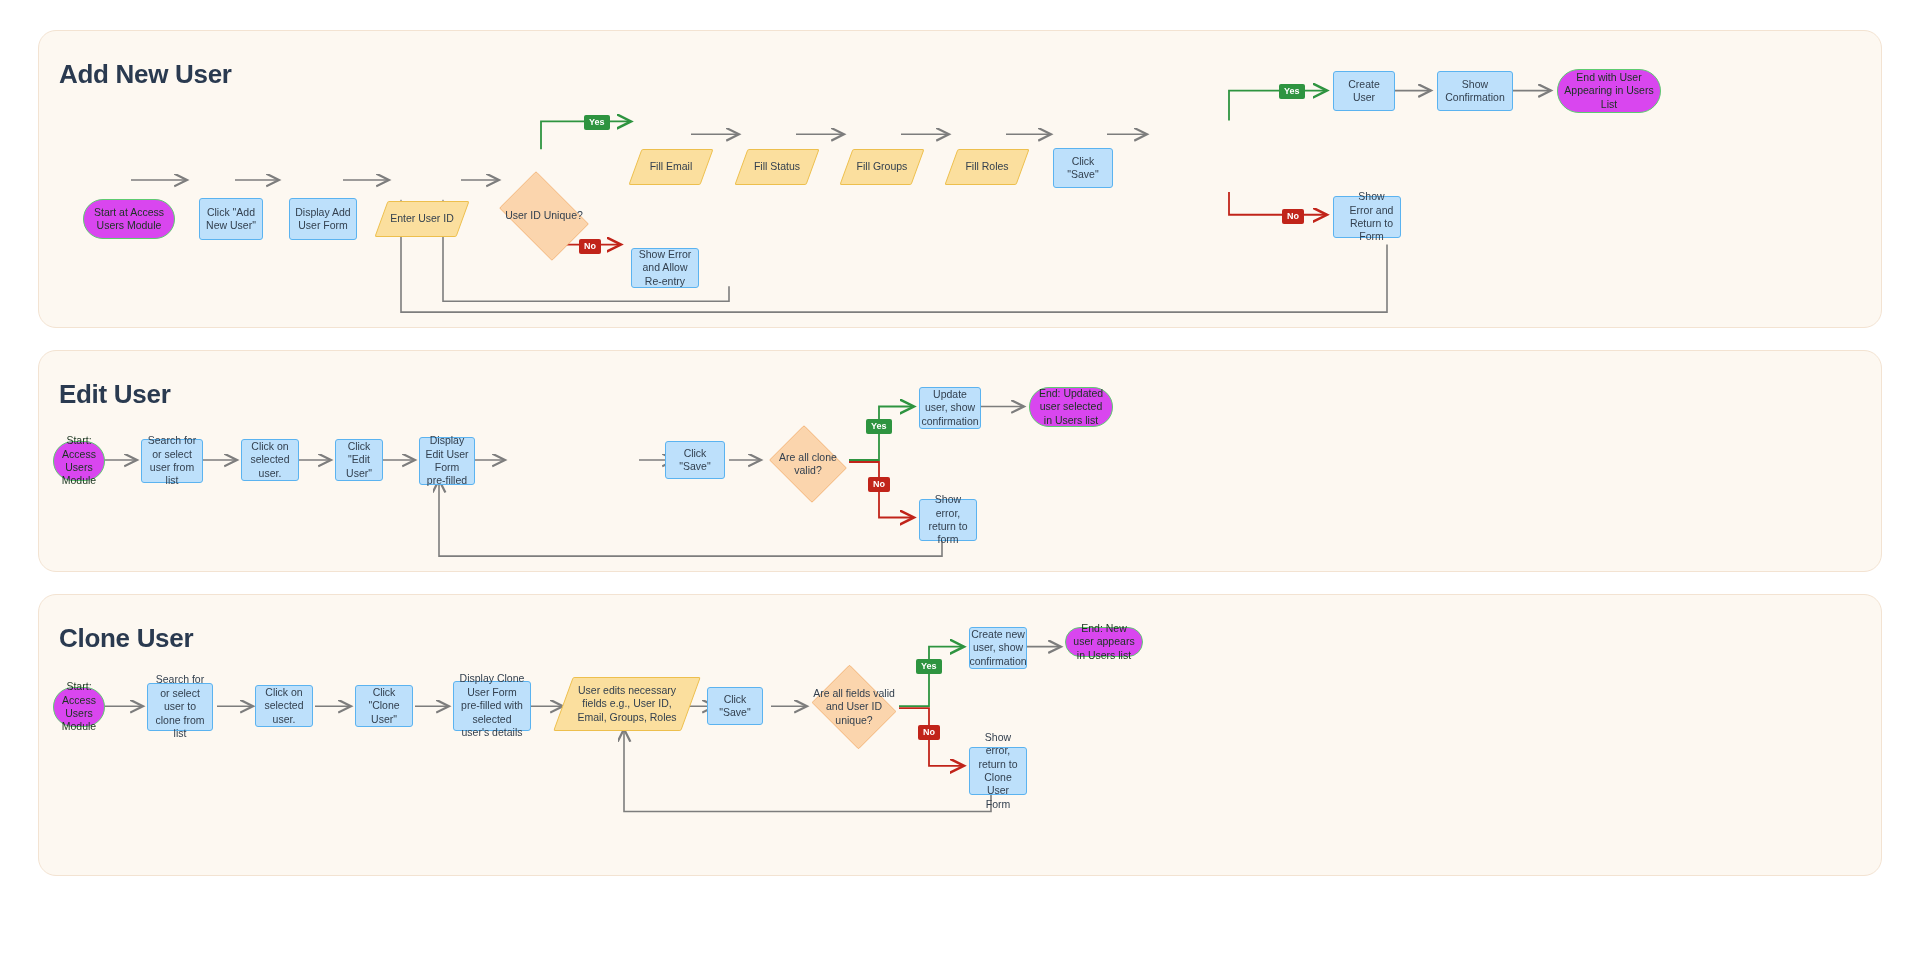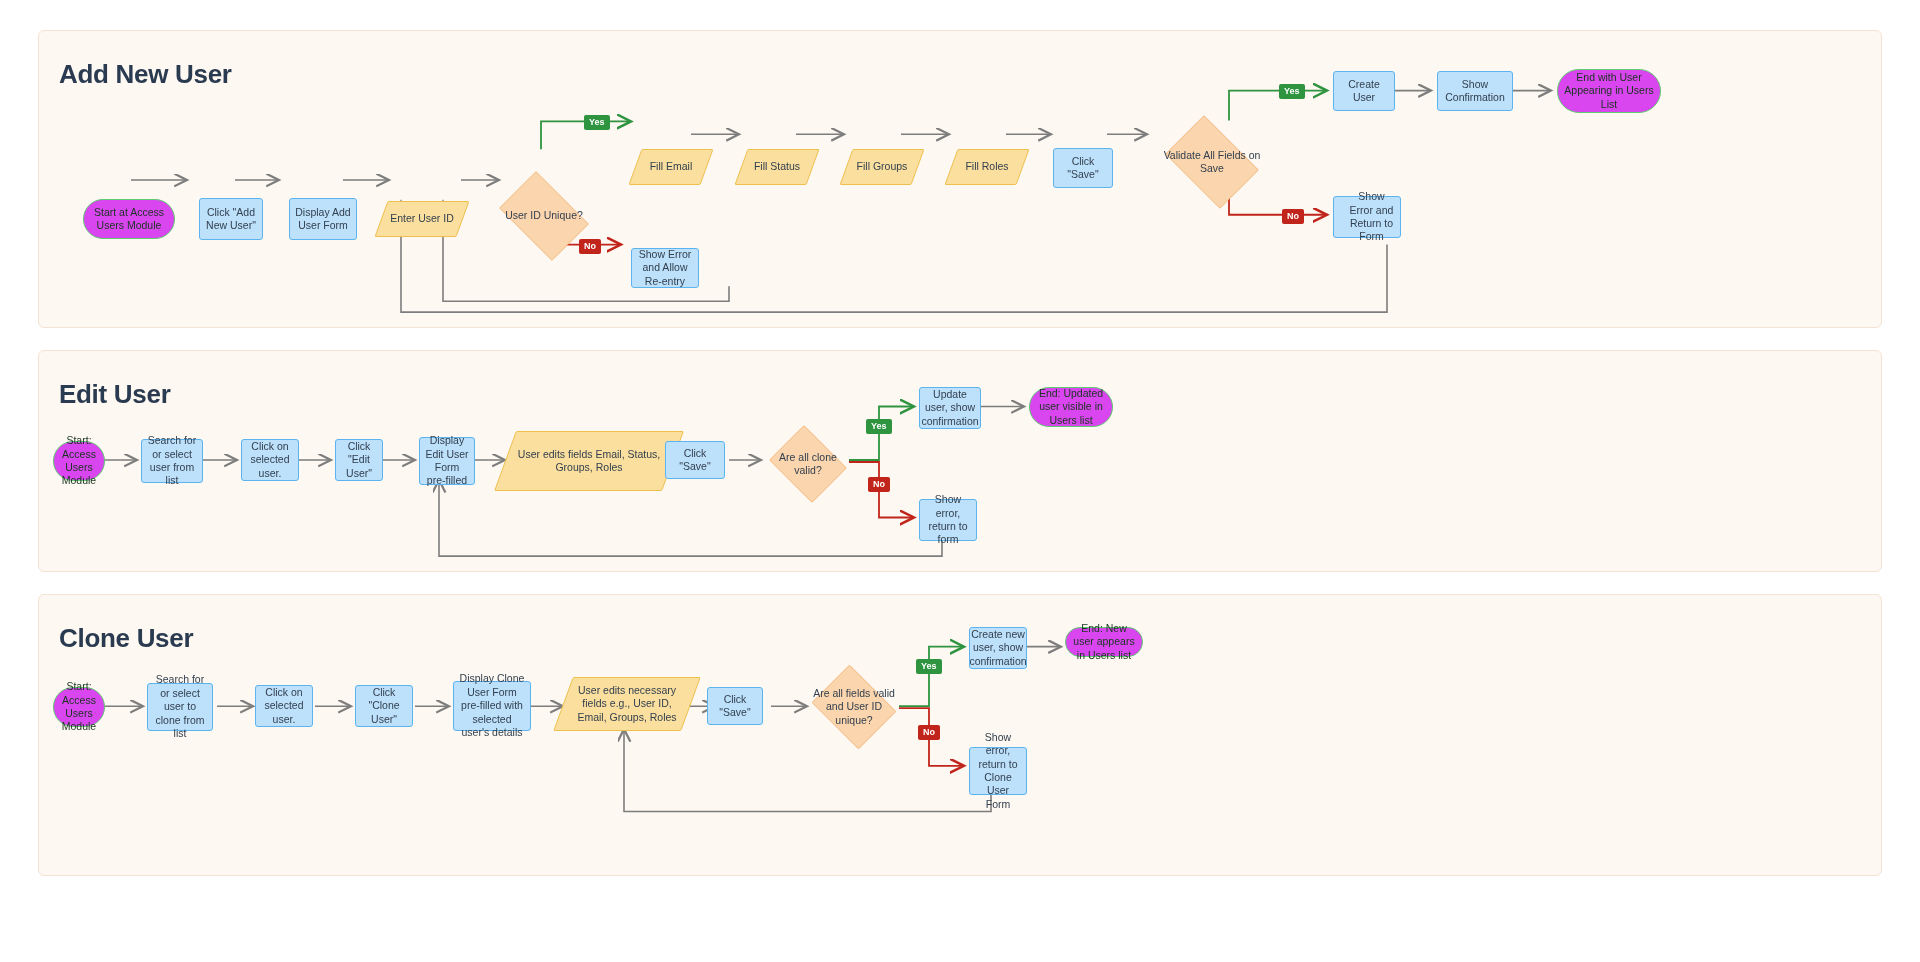--- a/index.html
+++ b/index.html
@@ -8,21 +8,21 @@
     width: 1920px; height: 962px;
     background: #ffffff;
     font-family: "Liberation Sans", sans-serif;
   }
   .page { width: 1920px; height: 962px; padding: 30px 38px; background:#ffffff; }
 
   .panel {
     position: relative;
     background: #fdf8f1;
     border: 1px solid #f3e3d2;
-    border-radius: 6px;
+    border-radius: 18px;
     margin-bottom: 22px;
     overflow: hidden;
   }
   .panel-title {
     position: absolute;
     left: 20px; top: 28px;
     font-size: 26px;
     font-weight: bold;
     color: #2a3a50;
     letter-spacing: -0.3px;
@@ -179,24 +179,20 @@
           <div class="par"></div>
           <span class="ptext">Fill Groups</span>
         </div>
       <div class="node n-io" style="left:912px; top:118px; width:72px; height:36px;">
           <div class="par"></div>
           <span class="ptext">Fill Roles</span>
         </div>
       <div class="node n-process" style="left:1014px; top:117px; width:60px; height:40px;">
           <span>Click "Save"</span>
         </div>
-      <div class="node n-decision" style="left:1118px; top:92px; width:110px; height:78px;">
-          <div class="dia"></div>
-          <span class="dtext">Validate All Fields on Save</span>
-        </div>
       <div class="node n-process" style="left:1294px; top:40px; width:62px; height:40px;">
           <span>Create User</span>
         </div>
       <div class="node n-process" style="left:1398px; top:40px; width:76px; height:40px;">
           <span>Show Confirmation</span>
         </div>
       <div class="node n-terminal" style="left:1518px; top:38px; width:104px; height:44px;">
           <span>End with User Appearing in Users List</span>
         </div>
       <div class="node n-process" style="left:592px; top:217px; width:68px; height:40px;">
@@ -254,36 +250,32 @@
         </div>
       <div class="node n-process" style="left:202px; top:88px; width:58px; height:42px;">
           <span>Click on selected user.</span>
         </div>
       <div class="node n-process" style="left:296px; top:88px; width:48px; height:42px;">
           <span>Click "Edit User"</span>
         </div>
       <div class="node n-process" style="left:380px; top:86px; width:56px; height:48px;">
           <span>Display Edit User Form pre-filled</span>
         </div>
-      <div class="node n-io" style="left:466px; top:80px; width:168px; height:60px;">
-          <div class="par"></div>
-          <span class="ptext">User edits fields Email, Status, Groups, Roles</span>
-        </div>
       <div class="node n-process" style="left:626px; top:90px; width:60px; height:38px;">
           <span>Click "Save"</span>
         </div>
       <div class="node n-decision" style="left:726px; top:78px; width:86px; height:70px;">
           <div class="dia"></div>
           <span class="dtext">Are all clone valid?</span>
         </div>
       <div class="node n-process" style="left:880px; top:36px; width:62px; height:42px;">
           <span>Update user, show confirmation</span>
         </div>
       <div class="node n-terminal" style="left:990px; top:36px; width:84px; height:40px;">
-          <span>End: Updated user visible in Users list</span>
+          <span>End: Updated user selected in Users list</span>
         </div>
       <div class="node n-process" style="left:880px; top:148px; width:58px; height:42px;">
           <span>Show error, return to form</span>
         </div>
 
       <div class="elabel lbl-yes" style="left:827px; top:68px;">Yes</div>
       <div class="elabel lbl-no" style="left:829px; top:126px;">No</div>
     </div>
   </div>
 

